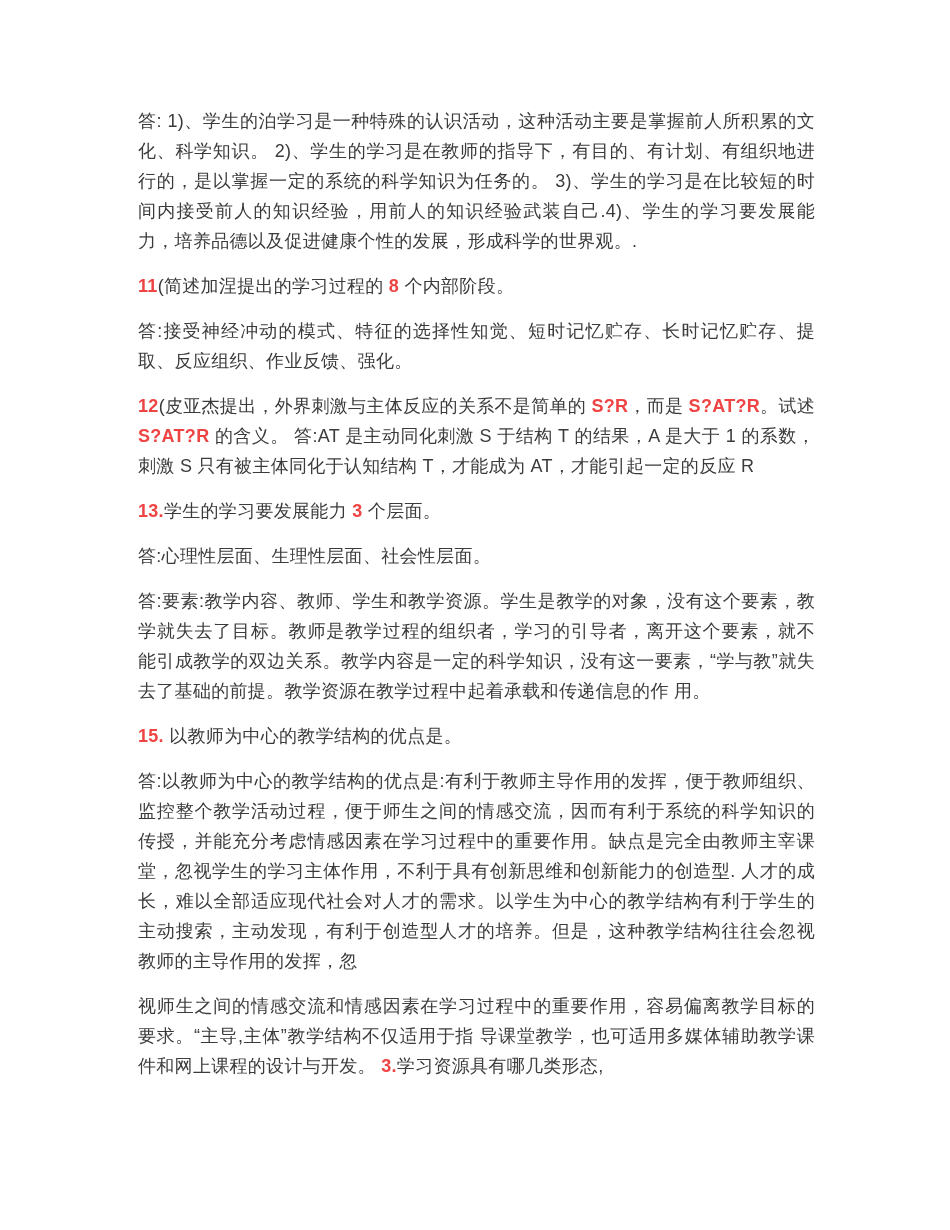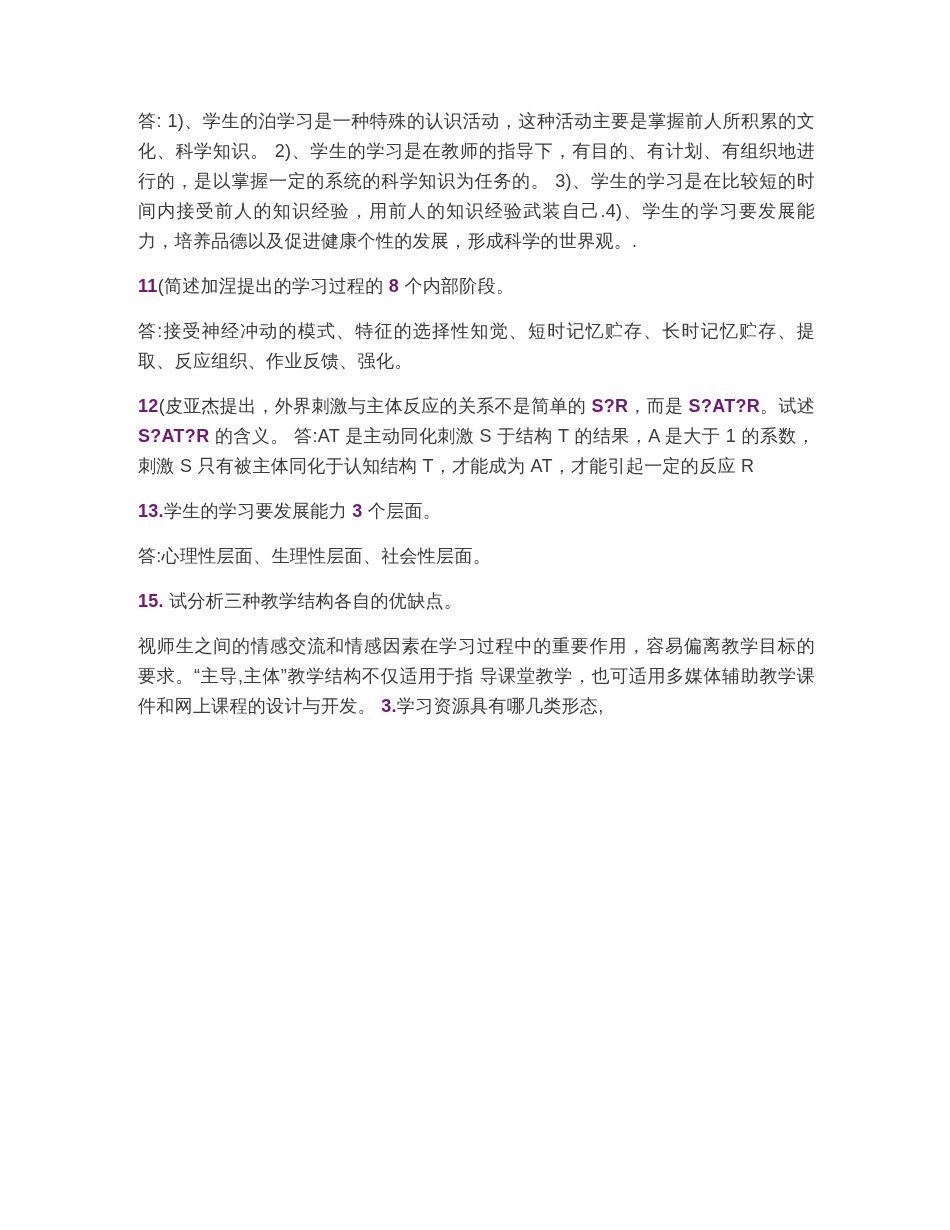--- a/index.html
+++ b/index.html
@@ -24,30 +24,32 @@
     margin: 0 0 15px 0;
     font-size: 18px;
     line-height: 30px;
     color: #3b3b3b;
     text-align: justify;
     letter-spacing: 0.3px;
     word-break: break-all;
   }
   .doc p span.b {
     font-weight: 700;
-    color: #701a75;
+    color: #ef4444;
   }
 </style>
 </head>
 <body>
 
 <div class="page">
   <div class="doc" id="doc-body">
       <p><span>答: 1)、学生的泊学习是一种特殊的认识活动，这种活动主要是掌握前人所积累的文化、科学知识。 2)、学生的学习是在教师的指导下，有目的、有计划、有组织地进行的，是以掌握一定的系统的科学知识为任务的。 3)、学生的学习是在比较短的时间内接受前人的知识经验，用前人的知识经验武装自己.4)、学生的学习要发展能力，培养品德以及促进健康个性的发展，形成科学的世界观。.</span></p>
       <p><span class="b">11</span><span>(简述加涅提出的学习过程的 </span><span class="b">8</span><span> 个内部阶段。</span></p>
       <p><span>答:接受神经冲动的模式、特征的选择性知觉、短时记忆贮存、长时记忆贮存、提取、反应组织、作业反馈、强化。</span></p>
       <p><span class="b">12</span><span>(皮亚杰提出，外界刺激与主体反应的关系不是简单的 </span><span class="b">S?R</span><span>，而是 </span><span class="b">S?AT?R</span><span>。试述 </span><span class="b">S?AT?R</span><span> 的含义。 答:AT 是主动同化刺激 S 于结构 T 的结果，A 是大于 1 的系数，刺激 S 只有被主体同化于认知结构 T，才能成为 AT，才能引起一定的反应 R</span></p>
       <p><span class="b">13.</span><span>学生的学习要发展能力 </span><span class="b">3</span><span> 个层面。</span></p>
       <p><span>答:心理性层面、生理性层面、社会性层面。</span></p>
-      <p><span class="b">15.</span><span> 试分析三种教学结构各自的优缺点。</span></p>
+      <p><span>答:要素:教学内容、教师、学生和教学资源。学生是教学的对象，没有这个要素，教学就失去了目标。教师是教学过程的组织者，学习的引导者，离开这个要素，就不能引成教学的双边关系。教学内容是一定的科学知识，没有这一要素，“学与教”就失去了基础的前提。教学资源在教学过程中起着承载和传递信息的作 用。</span></p>
+      <p><span class="b">15.</span><span> 以教师为中心的教学结构的优点是。</span></p>
+      <p><span>答:以教师为中心的教学结构的优点是:有利于教师主导作用的发挥，便于教师组织、监控整个教学活动过程，便于师生之间的情感交流，因而有利于系统的科学知识的传授，并能充分考虑情感因素在学习过程中的重要作用。缺点是完全由教师主宰课堂，忽视学生的学习主体作用，不利于具有创新思维和创新能力的创造型. 人才的成长，难以全部适应现代社会对人才的需求。以学生为中心的教学结构有利于学生的主动搜索，主动发现，有利于创造型人才的培养。但是，这种教学结构往往会忽视教师的主导作用的发挥，忽</span></p>
       <p><span>视师生之间的情感交流和情感因素在学习过程中的重要作用，容易偏离教学目标的要求。“主导,主体”教学结构不仅适用于指 导课堂教学，也可适用多媒体辅助教学课件和网上课程的设计与开发。 </span><span class="b">3.</span><span>学习资源具有哪几类形态,</span></p>
     </div>
 </div>
 
 </body></html>

